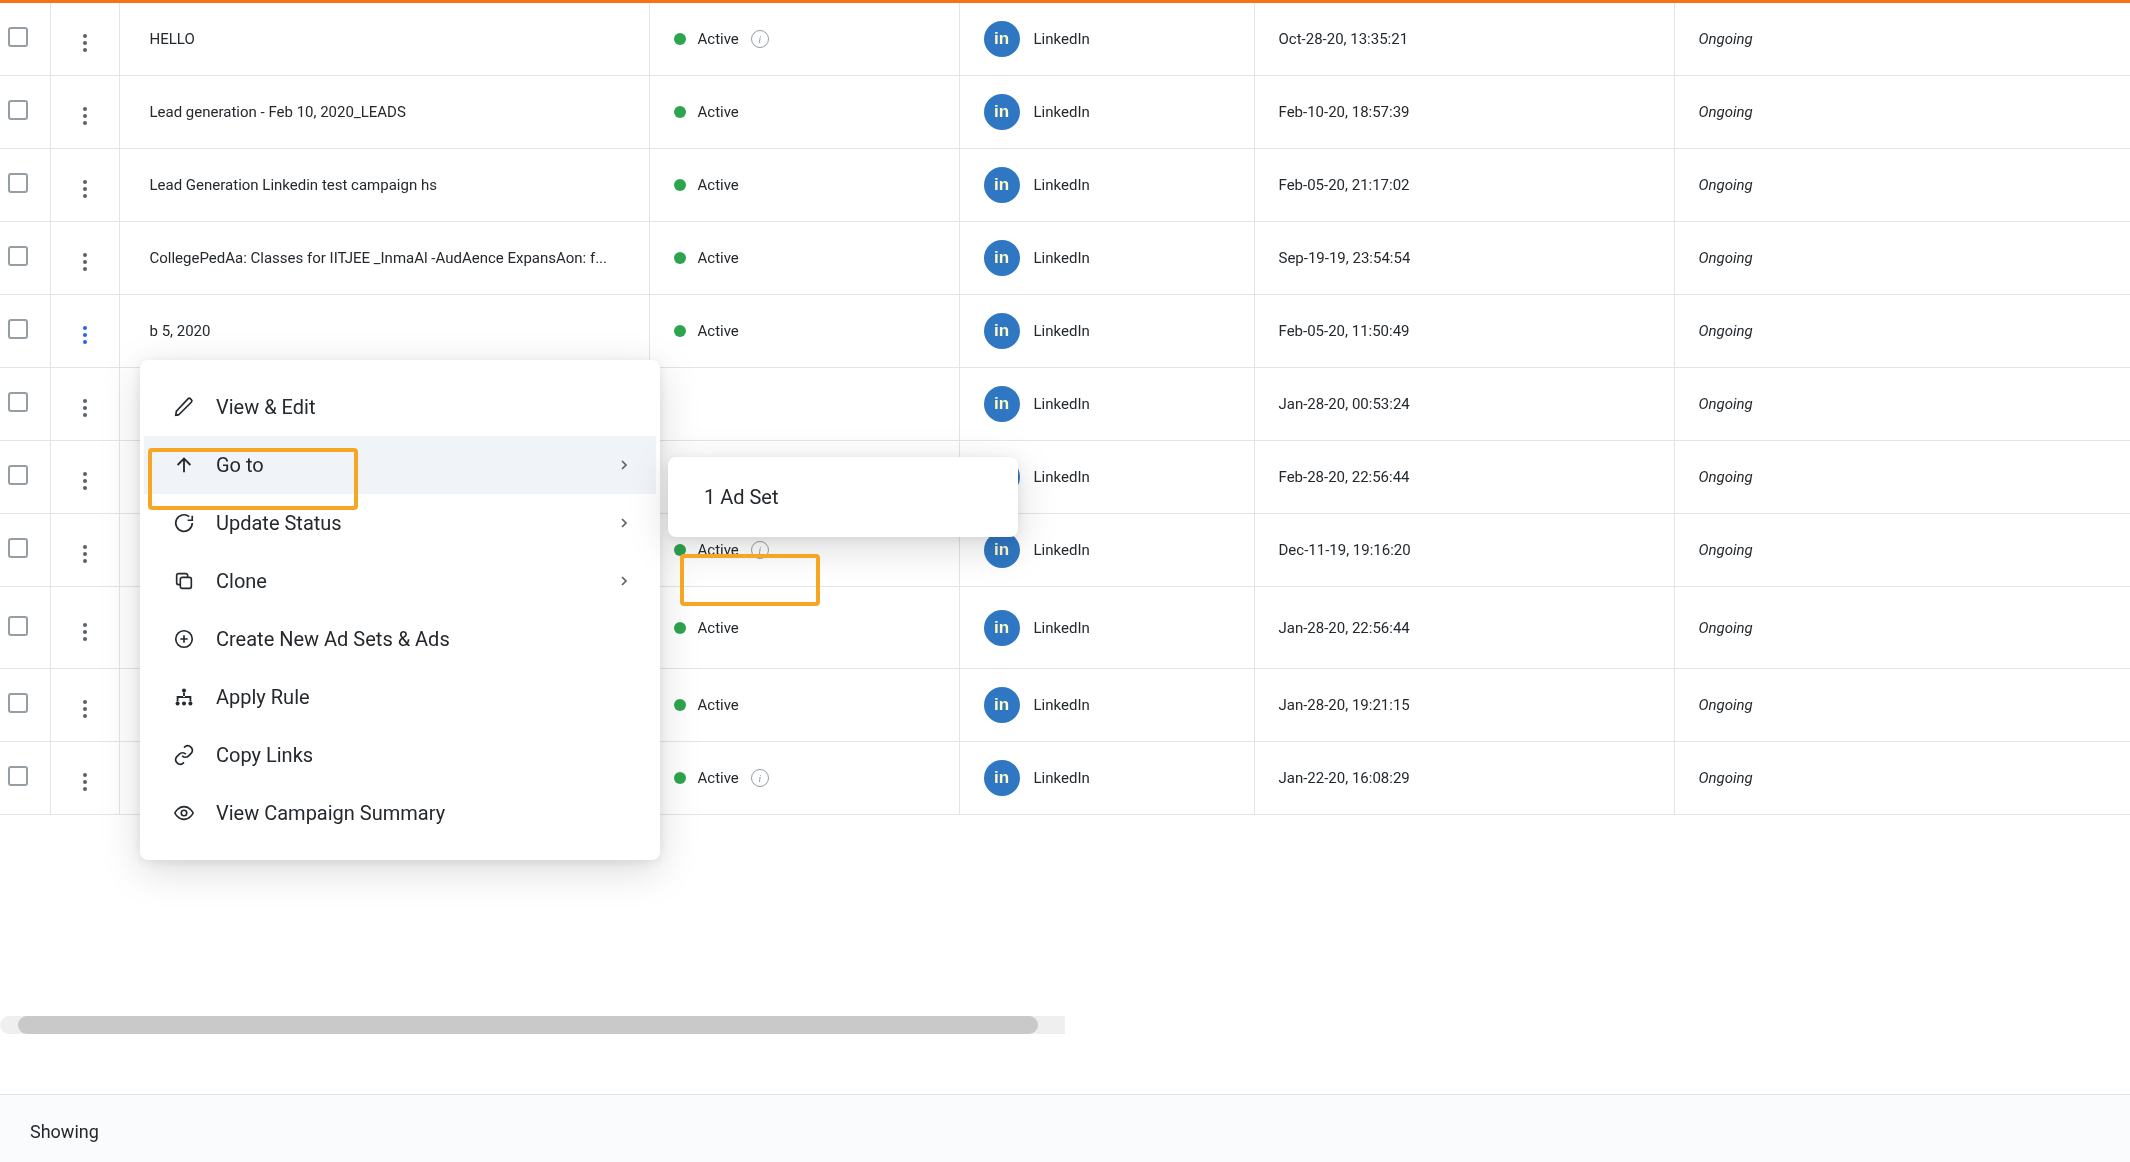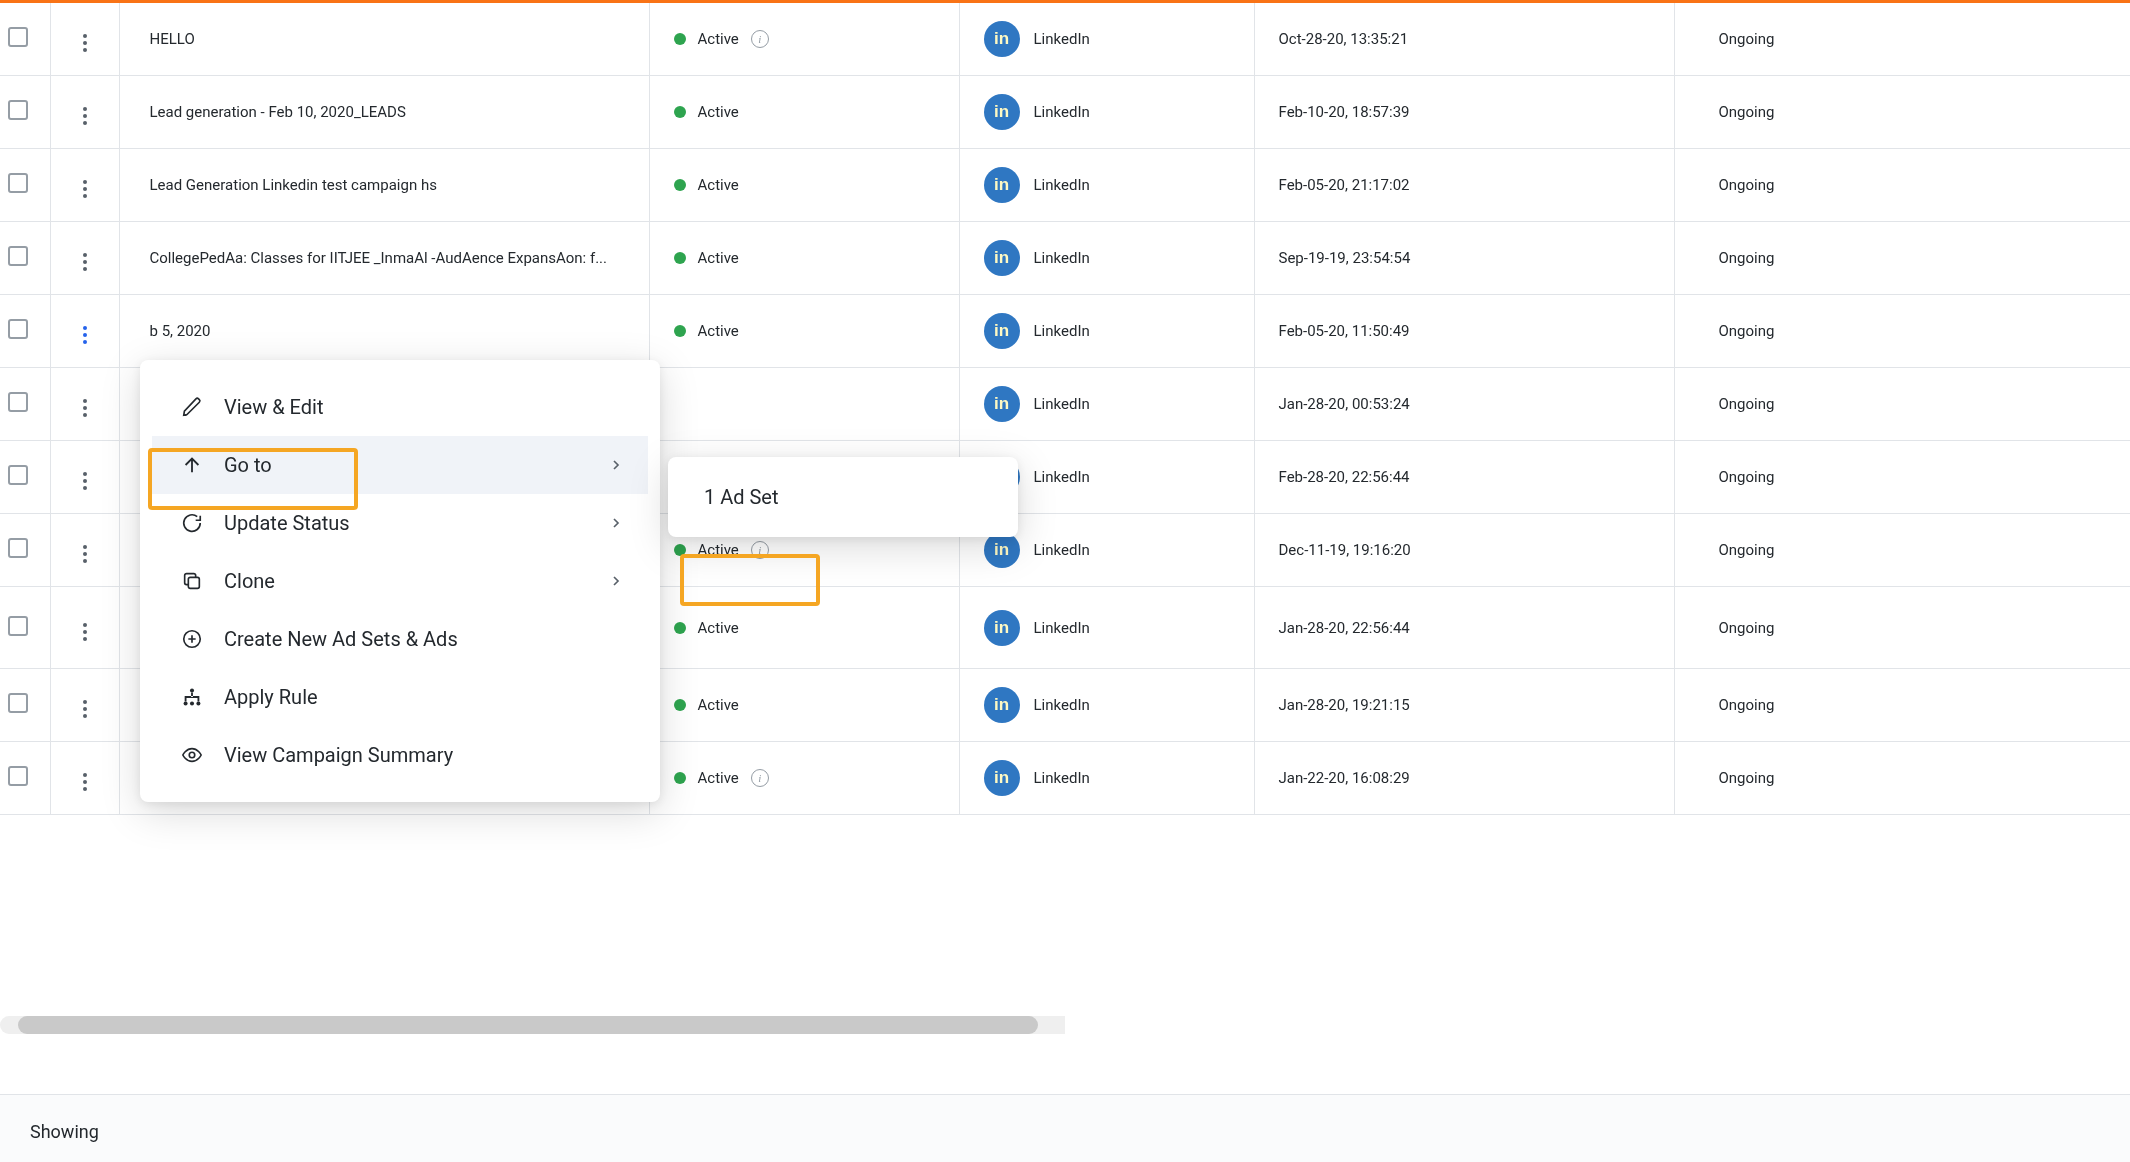--- a/index.html
+++ b/index.html
@@ -27,21 +27,21 @@
       vertical-align: middle;
       border-right: 1px solid #e1e4e8;
       white-space: nowrap;
     }
     .cell-checkbox { width: 50px; padding-left: 8px; padding-right: 8px; text-align: left; }
     .cell-actions  { width: 60px; text-align: center; }
     .cell-name     { width: 530px; white-space: normal; padding-left: 30px; padding-right: 30px; line-height: 1.5; }
     .cell-status   { width: 310px; }
     .cell-channel  { width: 295px; }
     .cell-date     { width: 420px; }
-    .cell-schedule { padding-left: 44px; border-right: none; }
+    .cell-schedule { padding-left: 24px; border-right: none; font-style: italic; }
 
     input[type="checkbox"] {
       width: 20px; height: 20px;
       border: 2px solid #959da5;
       border-radius: 3px;
       appearance: none;
       cursor: pointer;
       background: #fff;
     }
 
@@ -92,21 +92,21 @@
 
     
     .menu {
       position: absolute;
       top: 360px;
       left: 140px;
       width: 520px;
       background: #fff;
       border-radius: 8px;
       box-shadow: 0 10px 40px rgba(0,0,0,0.15), 0 2px 10px rgba(0,0,0,0.08);
-      padding: 18px 12px;
+      padding: 18px 4px;
       z-index: 20;
     }
     .menu-item {
       display: flex;
       align-items: center;
       padding: 17px 28px;
       gap: 20px;
       cursor: pointer;
       font-size: 20px;
       color: #24292e;
@@ -541,20 +541,29 @@
           <circle cx="12" cy="19" r="2.2"></circle>
           <circle cx="19" cy="19" r="2.2"></circle>
           <path d="M11 7h2v5h-2zM4 17h2v-4h12v4h2v-6H4z"></path>
         </svg>
     </span>
     <span>Apply Rule</span>
   </div>
   <div class="menu-item">
     <span class="mi-icon">
       <svg width="22" height="22" viewBox="0 0 24 24" fill="none" stroke="currentColor" stroke-width="1.8">
+          <path d="M10 13a5 5 0 0 0 7 0l3-3a5 5 0 0 0-7-7l-1 1"></path>
+          <path d="M14 11a5 5 0 0 0-7 0l-3 3a5 5 0 0 0 7 7l1-1"></path>
+        </svg>
+    </span>
+    <span>Copy Links</span>
+  </div>
+  <div class="menu-item">
+    <span class="mi-icon">
+      <svg width="22" height="22" viewBox="0 0 24 24" fill="none" stroke="currentColor" stroke-width="1.8">
           <path d="M2 12s3.5-7 10-7 10 7 10 7-3.5 7-10 7S2 12 2 12z"></path>
           <circle cx="12" cy="12" r="3"></circle>
         </svg>
     </span>
     <span>View Campaign Summary</span>
   </div>
 </div>
 
 <div class="submenu">
   <div class="submenu-item">1 Ad Set</div>

